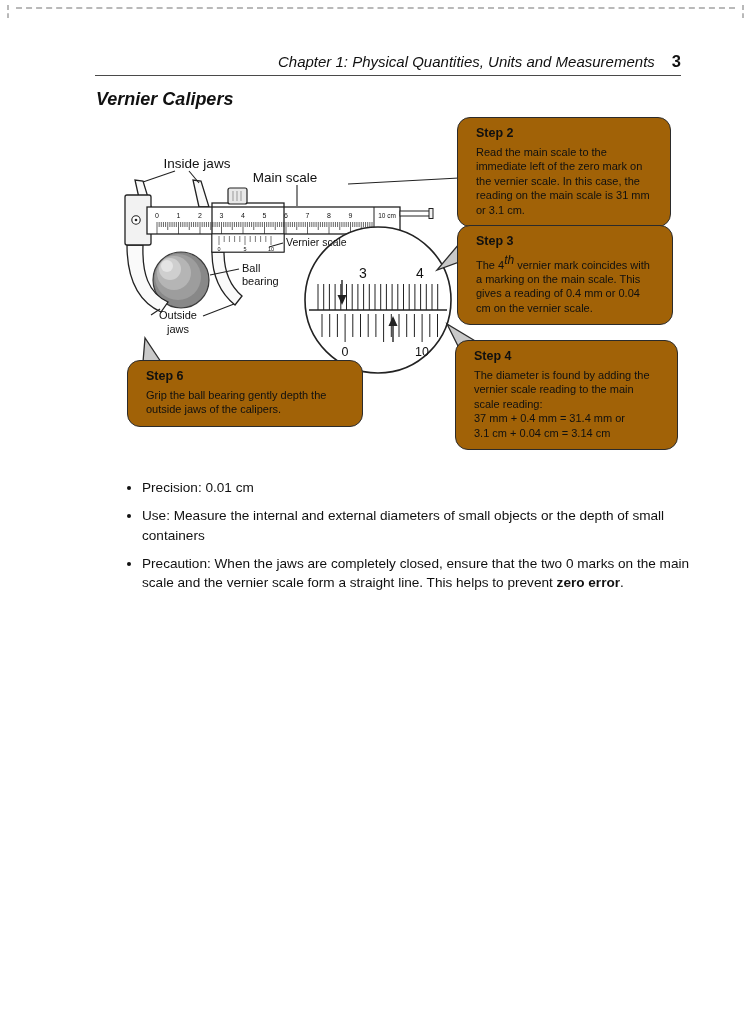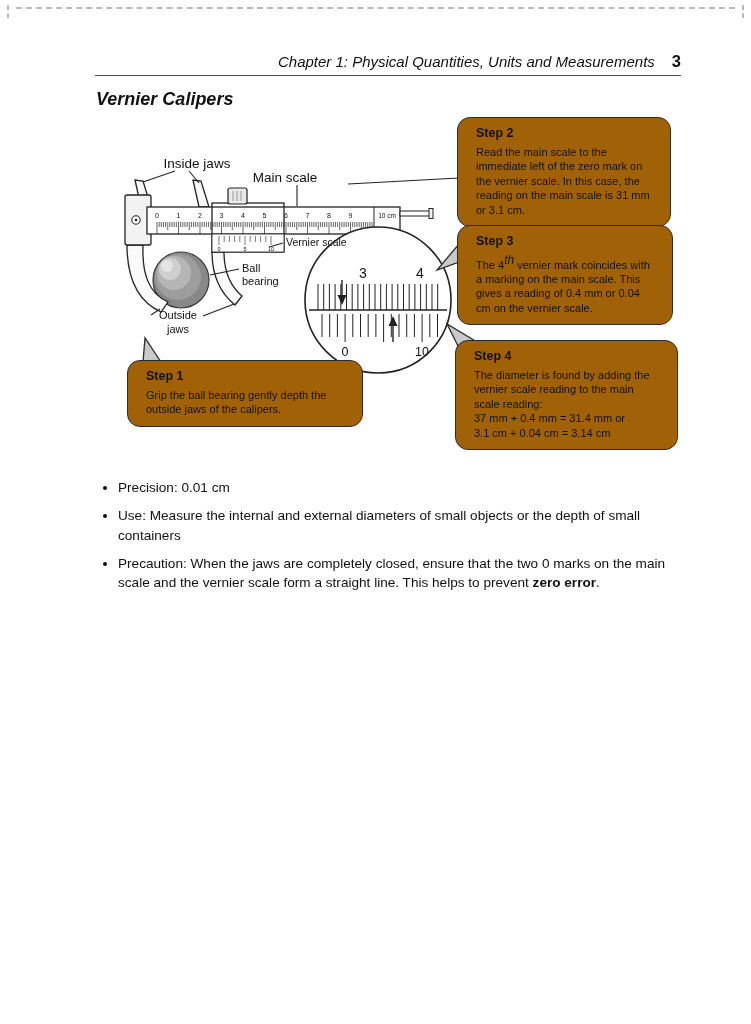--- a/index.html
+++ b/index.html
@@ -26,21 +26,21 @@
 
   .callout { position:absolute; background:#a16207; border:1.5px solid #2b2b2b; border-radius:13px;
              padding:7px 18px 9px; font-size:11px; line-height:1.32; color:#101010; }
   .callout h4 { margin:0 0 3px 0; font-size:12.5px; font-weight:bold; }
   .callout p { margin:0; }
   .callout sup { font-size:12px;font-style:italic; }
 
   
   .bullets { position:absolute; top:478px; left:96px; width:578px; margin:0; padding-left:22px;
              font-size:13.6px; line-height:1.42; list-style:disc; }
-  .bullets li { margin-bottom:9px; }
+  .bullets li { margin-bottom:9px;margin-left:24px; }
 </style>
 </head>
 <body>
 
 <div class="page">
 
   <div class="torn-top"></div>
   <div class="torn-left"></div>
   <div class="torn-right"></div>
 
@@ -151,21 +151,21 @@
       <h4>Step 2</h4>
       <p>Read the main scale to the immediate left of the zero mark on the vernier scale. In this case, the reading on the main scale is 31 mm or 3.1 cm.</p>
     </div>
 
     <div class="callout" style="left:372px; top:113px; width:178px;">
       <h4>Step 3</h4>
       <p><span>The 4</span><sup>th</sup><span> vernier mark coincides with a marking on the main scale. This gives a reading of 0.4 mm or 0.04 cm on the vernier scale.</span></p>
     </div>
 
     <div class="callout" style="left:42px; top:248px; width:198px;">
-      <h4>Step 1</h4>
+      <h4>Step 6</h4>
       <p>Grip the ball bearing gently depth the outside jaws of the calipers.</p>
     </div>
 
     <div class="callout" style="left:370px; top:228px; width:185px;">
       <h4>Step 4</h4>
       <p>The diameter is found by adding the vernier scale reading to the main scale reading:</p>
       <p class="eq">37 mm + 0.4 mm = 31.4 mm or</p>
       <p class="eq">3.1 cm + 0.04 cm = 3.14 cm</p>
     </div>
   </div>

